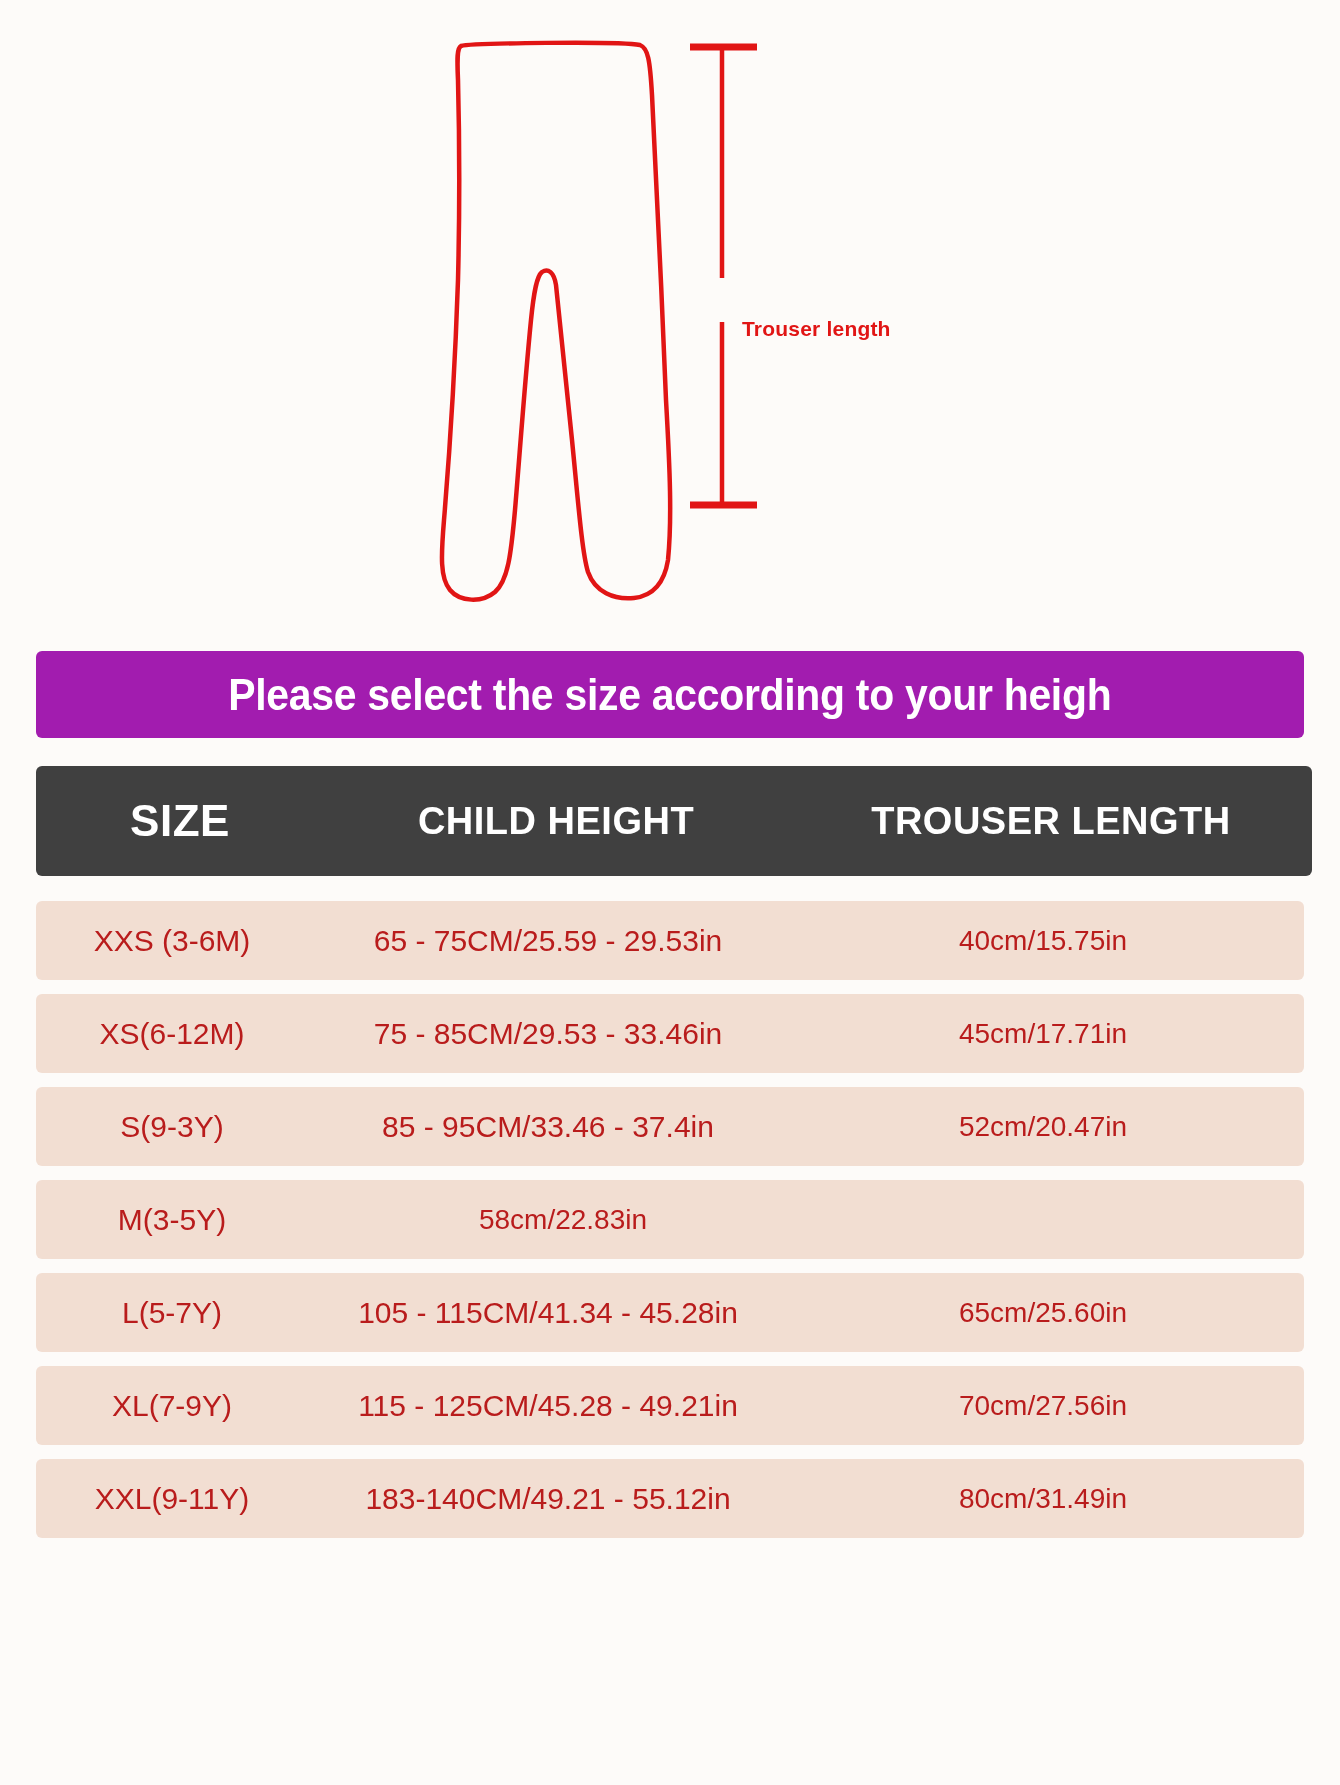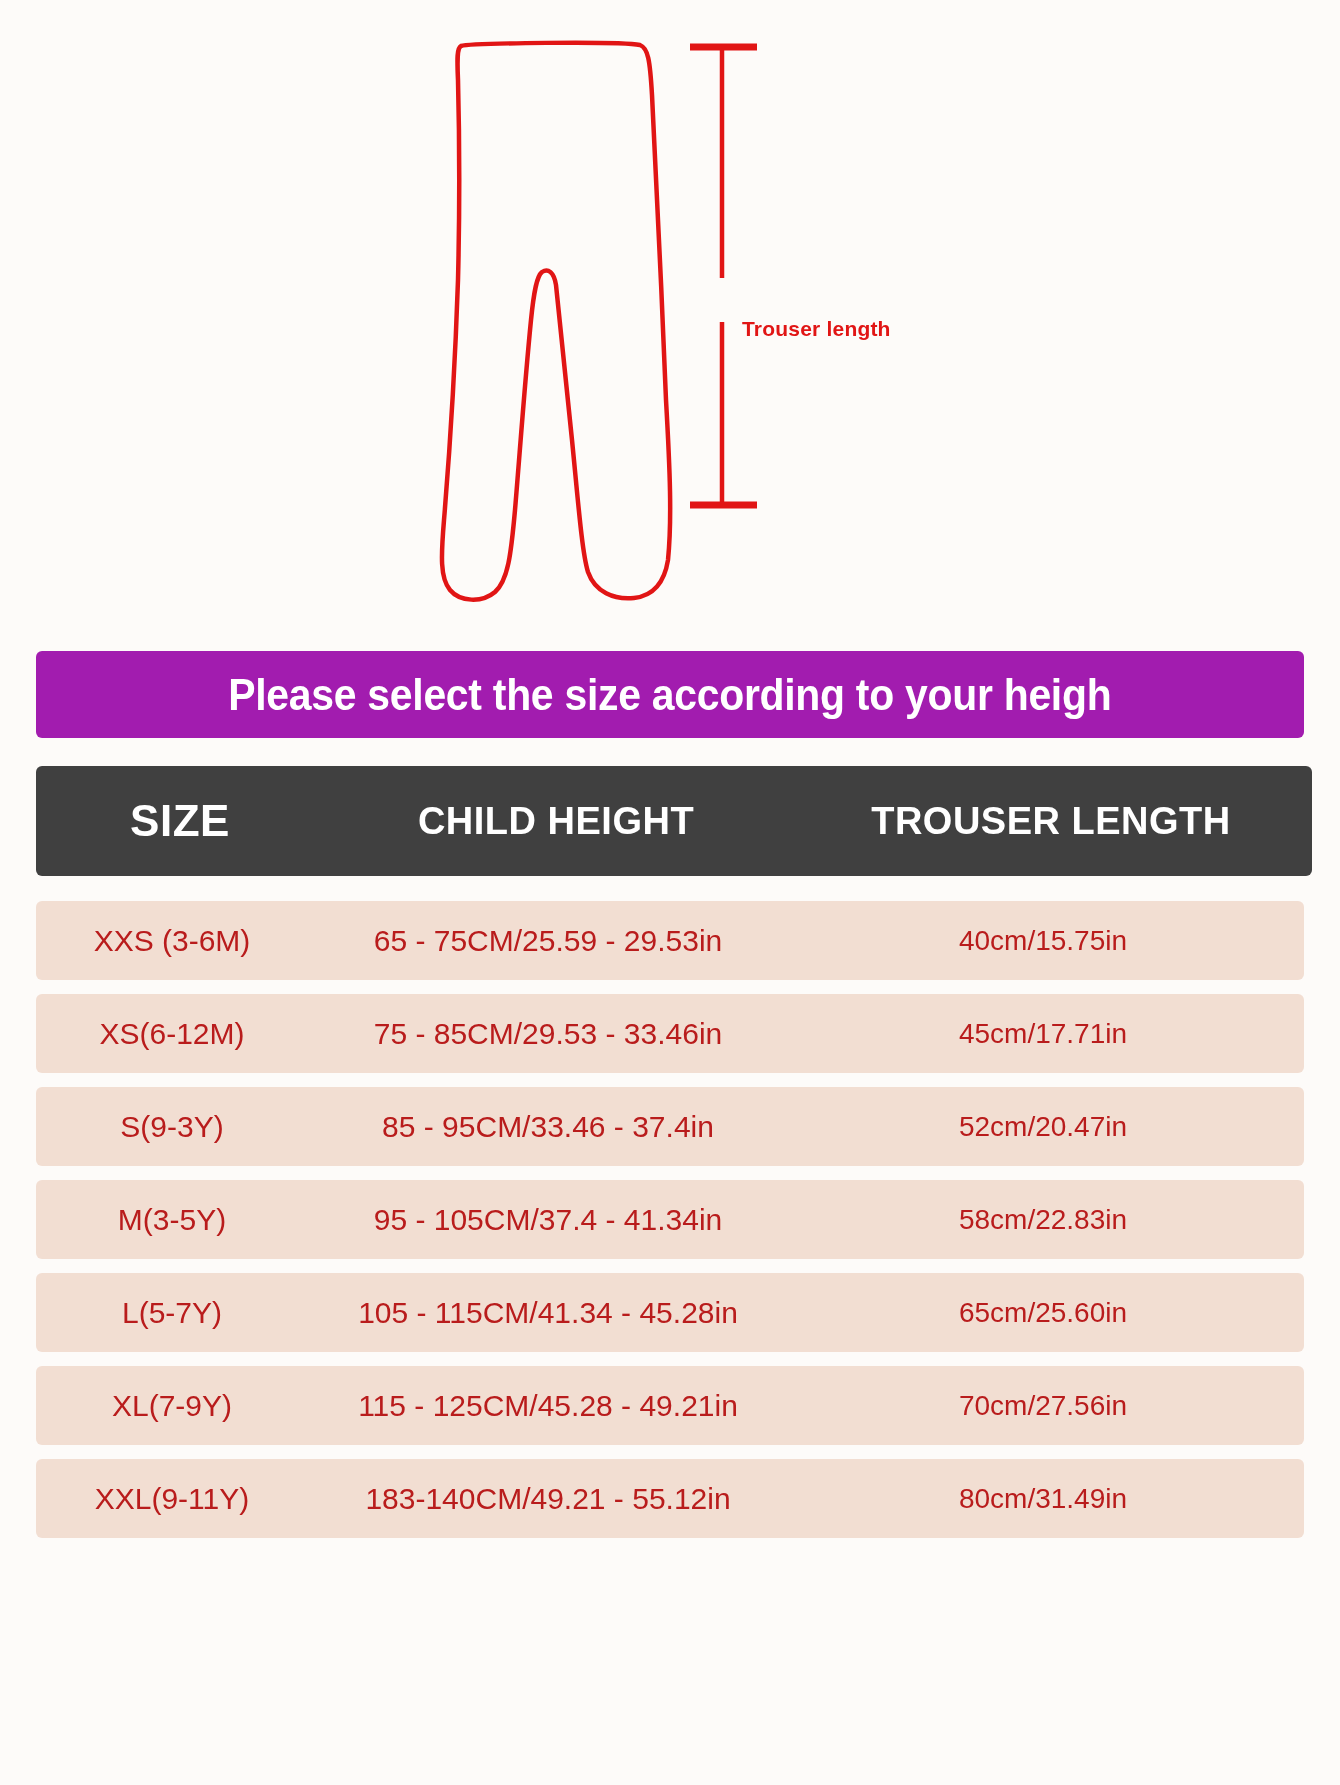--- a/index.html
+++ b/index.html
@@ -196,21 +196,20 @@
     </div>
 
     <div class="row">
       <div class="cell cell-size">S(9-3Y)</div>
       <div class="cell cell-height">85 - 95CM/33.46 - 37.4in</div>
       <div class="cell cell-length">52cm/20.47in</div>
     </div>
 
     <div class="row">
       <div class="cell cell-size">M(3-5Y)</div>
-      <div class="cell cell-height">95 - 105CM/37.4 - 41.34in</div>
       <div class="cell cell-length">58cm/22.83in</div>
     </div>
 
     <div class="row">
       <div class="cell cell-size">L(5-7Y)</div>
       <div class="cell cell-height">105 - 115CM/41.34 - 45.28in</div>
       <div class="cell cell-length">65cm/25.60in</div>
     </div>
 
     <div class="row">

